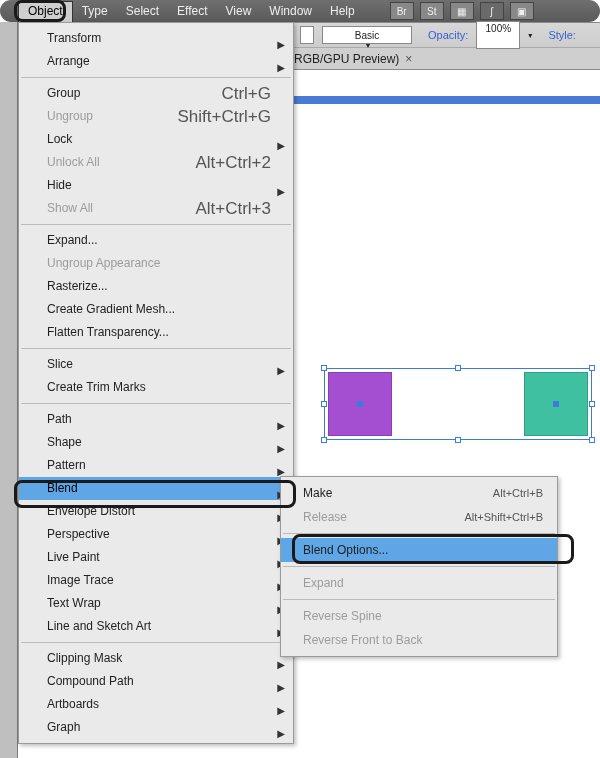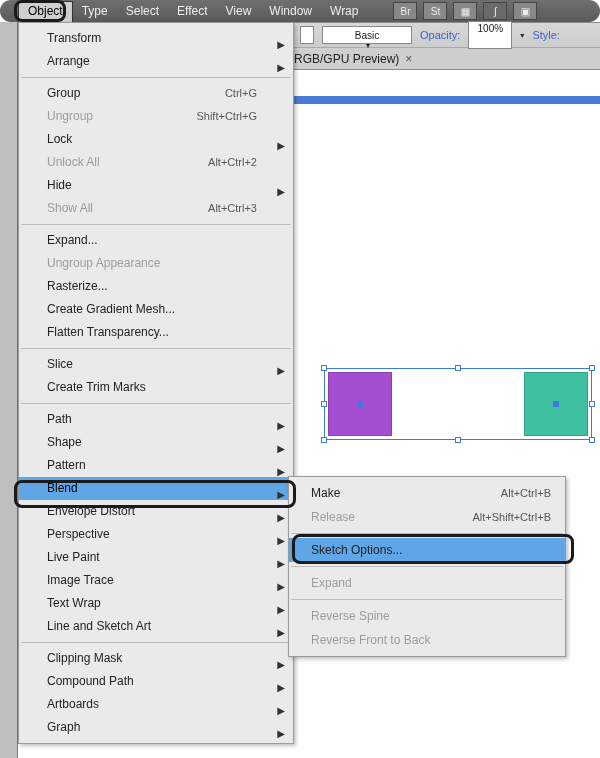--- a/index.html
+++ b/index.html
@@ -10,21 +10,21 @@
   .menubar .item { color:#eee; padding:0 9px; height:22px; line-height:22px; font-size:12px; }
   .menubar .item.open { background:#cfcfcf; color:#000; border:1px solid #333; border-bottom:none; height:21px; line-height:19px; }
   .menubar .iconbtn { width:24px; height:18px; margin-left:6px; background:#888; border:1px solid #444; display:flex; align-items:center; justify-content:center; color:#eee; font-size:10px; }
   .menubar .spacer { flex:1; }
 
   
   .toolbar { position:absolute; left:0; top:22px; right:0; height:48px; background:linear-gradient(#d7d7d7,#c4c4c4); border-top:1px solid #8a8a8a; border-bottom:1px solid #8a8a8a; }
   .toolbar .row1 { height:24px; display:flex; align-items:center; padding-left:300px; gap:8px; }
   .toolbar .stroke { width:90px; height:18px; background:#fff; border:1px solid #888; display:flex; align-items:center; padding:1px 4px; justify-content:space-between;flex-direction:column; }
   .toolbar .stroke .line { flex:1; border-top:2px solid #000; margin-right:4px; }
-  .toolbar .label { color:#3a60d0; font-size:11px; }
+  .toolbar .label { color:#3a60d0; font-size:11px;margin-left:8px; }
   .toolbar .opfield { width:44px; height:28px; background:#fff; border:1px solid #888; text-align:center; font-size:10px; line-height:14px; }
   .toolbar .row2 { height:22px; background:#cfcfcf; border-top:1px solid #aaa; display:flex; align-items:center; padding-left:290px; gap:6px; }
   .tab { font-size:11px; color:#333; }
   .tab .x { margin-left:6px; color:#555; }
 
   
   .toolbox { position:absolute; left:0; top:22px; width:18px; height:736px; background:#bfbfbf; border-right:1px solid #7a7a7a; }
 
   
   .canvas { position:absolute; left:18px; top:70px; right:0; bottom:0; background:#fff; }
@@ -32,47 +32,47 @@
   .selbox { position:absolute; border:1px solid #3a7bdc; }
   .shape1 { position:absolute; left:310px; top:302px; width:64px; height:64px; background:#a44fd1; border:1px solid #8a3fb3; }
   .shape2 { position:absolute; left:506px; top:302px; width:64px; height:64px; background:#3fc1a1; border:1px solid #32a085; }
   .anchor { position:absolute; width:6px; height:6px; background:#fff; border:1px solid #3a7bdc; }
   .anchor.fill { background:#3a7bdc; }
 
   
   .dropdown { position:absolute; left:18px; top:22px; width:276px; background:#eaeaea; border:1px solid #9a9a9a; box-shadow:2px 2px 4px rgba(0,0,0,.25); padding:4px 0; }
   .dropdown .mi { height:23px; line-height:23px; padding:0 28px 0 28px; white-space:nowrap; position:relative; font-size:12px; }
   .dropdown .mi.disabled { color:#9c9c9c; }
-  .dropdown .mi .shortcut { position:absolute; right:36px; color:#555; font-size:11px; }
+  .dropdown .mi .shortcut { position:absolute; right:22px; color:#555; font-size:17px; }
   .dropdown .mi .arrow { position:absolute; right:8px; top:6px; font-size:10px; color:#333; }
   .dropdown .sep { height:1px; background:#bbb; margin:4px 2px; }
   .dropdown .mi.hl { background:#5ea6e6; color:#000; }
 
   
   .frame { position:absolute; border:3px solid #1a1a1a; border-radius:8px; pointer-events:none; }
 
   
-  .submenu { position:absolute; left:288px; top:476px; width:278px; background:#eaeaea; border:1px solid #9a9a9a; box-shadow:2px 2px 4px rgba(0,0,0,.25); padding:4px 0; }
+  .submenu { position:absolute; left:280px; top:476px; width:278px; background:#eaeaea; border:1px solid #9a9a9a; box-shadow:2px 2px 4px rgba(0,0,0,.25); padding:4px 0; }
   .submenu .mi { height:24px; line-height:24px; padding:0 22px 0 22px; position:relative; font-size:12px; }
   .submenu .mi.disabled { color:#9c9c9c; }
   .submenu .mi .shortcut { position:absolute; right:14px; color:#555; font-size:11px; }
   .submenu .mi.hl { background:#5ea6e6; }
   .submenu .sep { height:1px; background:#bbb; margin:4px 2px; }
 </style>
 </head>
 <body>
 
 <div class="menubar">
   <span class="item open">Object</span>
   <span class="item">Type</span>
   <span class="item">Select</span>
   <span class="item">Effect</span>
   <span class="item">View</span>
   <span class="item">Window</span>
-  <span class="item">Wrap</span>
+  <span class="item">Help</span>
   <span style="width:20px"></span>
   <span class="iconbtn">Br</span>
   <span class="iconbtn">St</span>
   <span class="iconbtn">▦</span>
   <span class="iconbtn" style="background:#6a6a6a">ʃ</span>
   <span class="iconbtn">▣</span>
   <span class="spacer"></span>
 </div>
 
 <div class="toolbar">
@@ -148,21 +148,21 @@
     <div class="mi">Clipping Mask<span class="arrow">▶</span></div>
     <div class="mi">Compound Path<span class="arrow">▶</span></div>
     <div class="mi">Artboards<span class="arrow">▶</span></div>
     <div class="mi">Graph<span class="arrow">▶</span></div>
   </div>
 
 <div class="submenu" id="blend-submenu">
     <div class="mi">Make<span class="shortcut">Alt+Ctrl+B</span></div>
     <div class="mi disabled">Release<span class="shortcut">Alt+Shift+Ctrl+B</span></div>
     <div class="sep"></div>
-    <div class="mi hl">Sketch Options...</div>
+    <div class="mi hl">Blend Options...</div>
     <div class="sep"></div>
     <div class="mi disabled">Expand</div>
     <div class="sep"></div>
     <div class="mi disabled">Reverse Spine</div>
     <div class="mi disabled">Reverse Front to Back</div>
   </div>
 
 <div class="frame" style="left:14px; top:0px; width:52px; height:22px;"></div>
 <div class="frame" style="left:14px; top:480px; width:282px; height:28px;"></div>
 <div class="frame" style="left:292px; top:534px; width:282px; height:30px;"></div>

